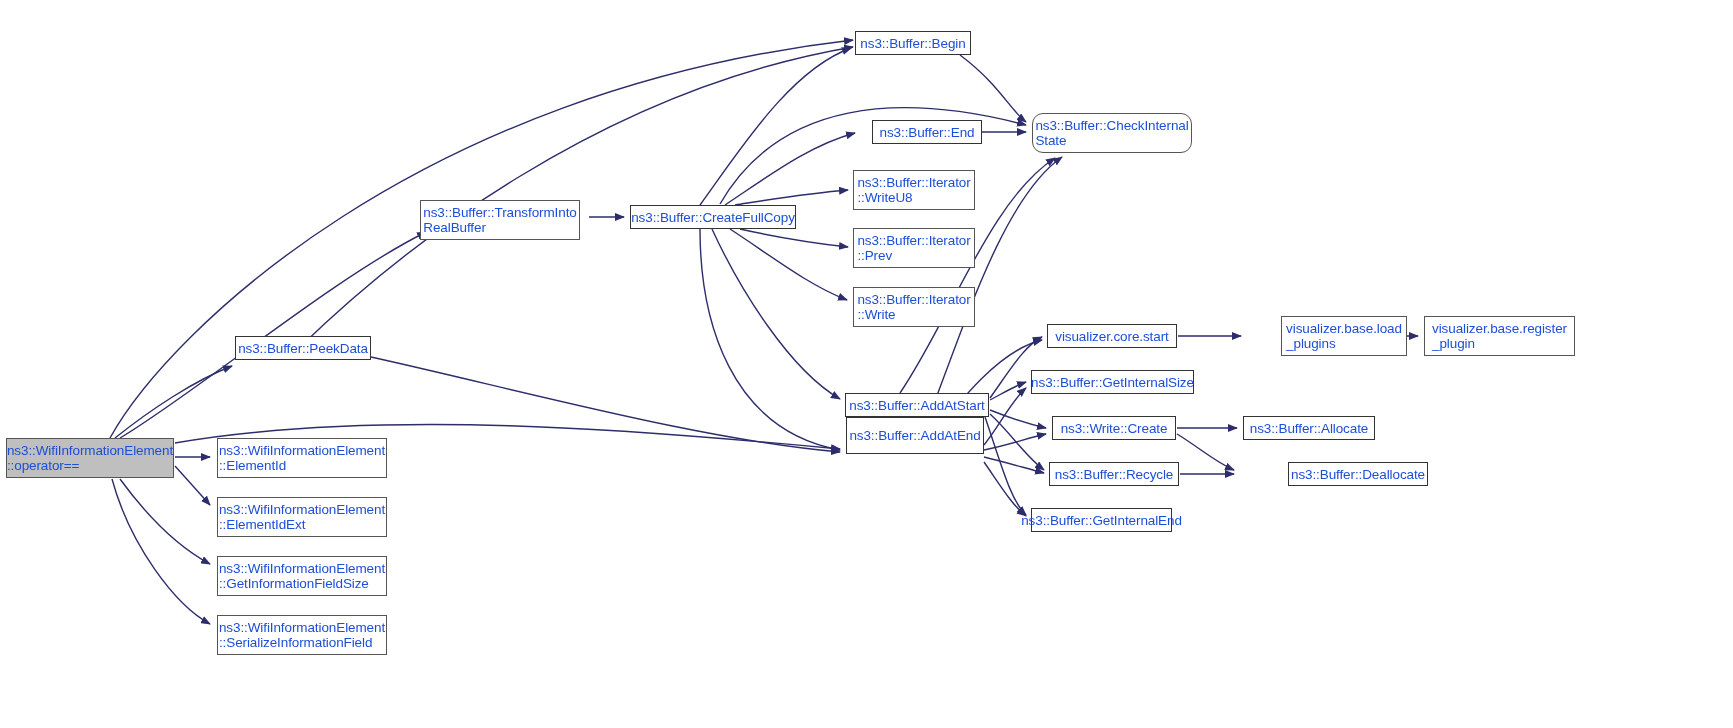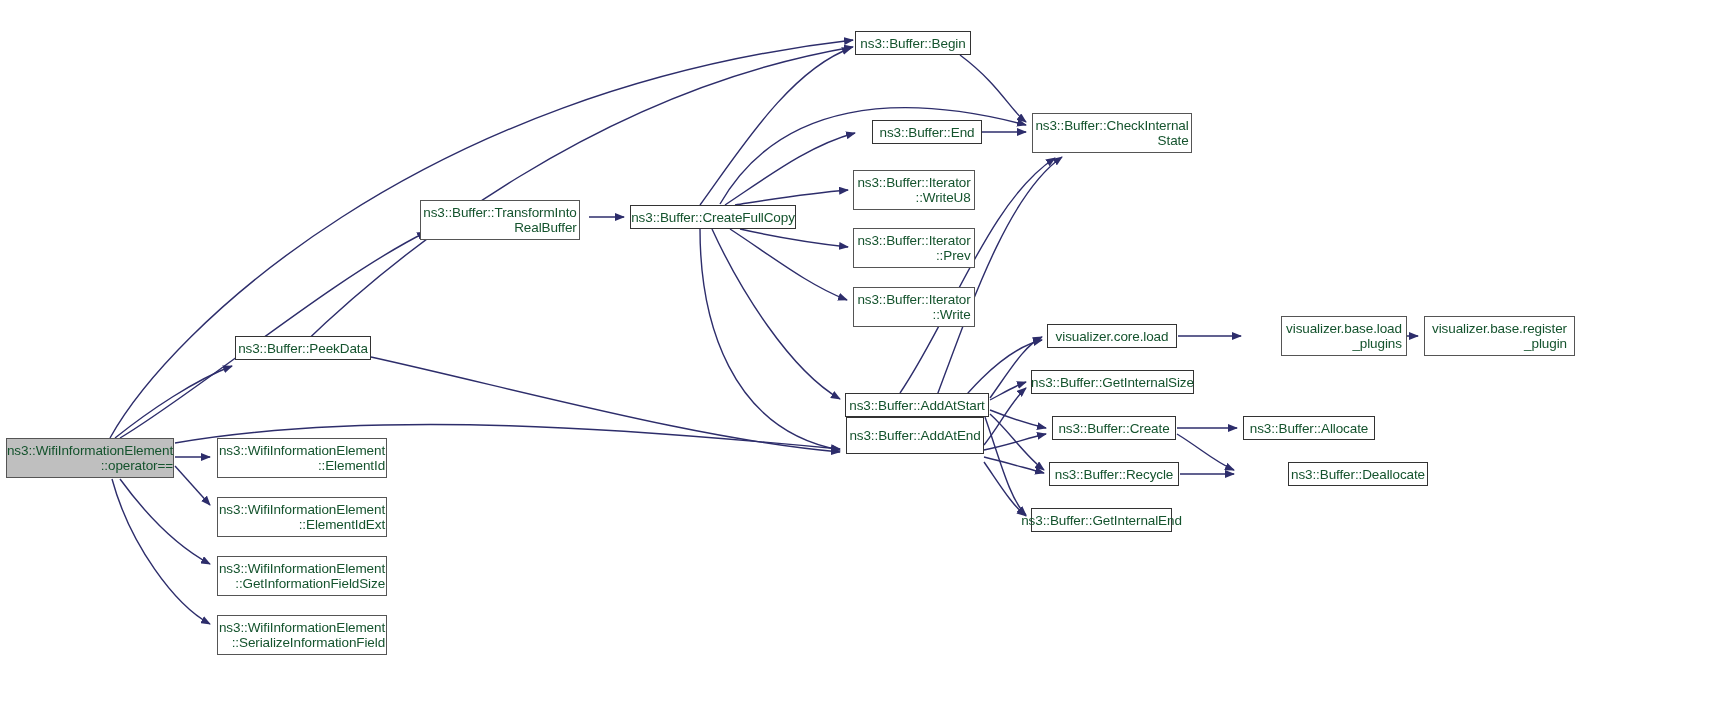--- a/index.html
+++ b/index.html
@@ -23,27 +23,27 @@
     top: 0;
     width: 1733px;
     height: 728px;
     pointer-events: none;
   }
   .node {
     position: absolute;
     box-sizing: border-box;
     border: 1px solid #333333;
     background: #ffffff;
-    color: #14532d;
+    color: #1d4ed8;
     font-size: 13.5px;
     line-height: 15px;
     display: flex;
     align-items: center;
     justify-content: center;
-    text-align: right;
+    text-align: left;
     white-space: pre-line;
     letter-spacing: -0.1px;
   }
   .node.root {
     background: #bfbfbf;
     border: 1px solid #404040;
   }
   .node.thick {
     border: 1px solid #555555;
   }
@@ -109,33 +109,33 @@
       <div class="node thick" style="left: 217px; top: 556px; width: 170px; height: 40px;">ns3::WifiInformationElement
 ::GetInformationFieldSize</div>
       <div class="node thick" style="left: 217px; top: 615px; width: 170px; height: 40px;">ns3::WifiInformationElement
 ::SerializeInformationField</div>
       <div class="node" style="left: 235px; top: 336px; width: 136px; height: 24px;">ns3::Buffer::PeekData</div>
       <div class="node thick" style="left: 420px; top: 200px; width: 160px; height: 40px;">ns3::Buffer::TransformInto
 RealBuffer</div>
       <div class="node" style="left: 630px; top: 205px; width: 166px; height: 24px;">ns3::Buffer::CreateFullCopy</div>
       <div class="node" style="left: 855px; top: 31px; width: 116px; height: 24px;">ns3::Buffer::Begin</div>
       <div class="node" style="left: 860px; top: 120px; width: 110px; height: 24px; margin-left: 12px;">ns3::Buffer::End</div>
-      <div class="node thick" style="left: 1032px; top: 113px; width: 160px; height: 40px;">ns3::Buffer::CheckInternal
+      <div class="node thick" style="left: 1032px; top: 113px; width: 160px; height: 40px; border-radius: 11px;">ns3::Buffer::CheckInternal
 State</div>
       <div class="node thick" style="left: 853px; top: 170px; width: 122px; height: 40px;">ns3::Buffer::Iterator
 ::WriteU8</div>
       <div class="node thick" style="left: 853px; top: 228px; width: 122px; height: 40px;">ns3::Buffer::Iterator
 ::Prev</div>
       <div class="node thick" style="left: 853px; top: 287px; width: 122px; height: 40px;">ns3::Buffer::Iterator
 ::Write</div>
       <div class="node" style="left: 845px; top: 393px; width: 144px; height: 24px;">ns3::Buffer::AddAtStart</div>
       <div class="node" style="left: 846px; top: 417px; width: 138px; height: 37px;">ns3::Buffer::AddAtEnd</div>
-      <div class="node" style="left: 1047px; top: 324px; width: 130px; height: 24px;">visualizer.core.load</div>
+      <div class="node" style="left: 1047px; top: 324px; width: 130px; height: 24px;">visualizer.core.start</div>
       <div class="node" style="left: 1031px; top: 370px; width: 163px; height: 24px;">ns3::Buffer::GetInternalSize</div>
-      <div class="node" style="left: 1052px; top: 416px; width: 124px; height: 24px;">ns3::Buffer::Create</div>
+      <div class="node" style="left: 1052px; top: 416px; width: 124px; height: 24px;">ns3::Write::Create</div>
       <div class="node" style="left: 1049px; top: 462px; width: 130px; height: 24px;">ns3::Buffer::Recycle</div>
       <div class="node" style="left: 1031px; top: 508px; width: 141px; height: 24px;">ns3::Buffer::GetInternalEnd</div>
       <div class="node thick" style="left: 1247px; top: 316px; width: 126px; height: 40px; margin-left: 34px;">visualizer.base.load
 _plugins</div>
       <div class="node thick" style="left: 1424px; top: 316px; width: 151px; height: 40px;">visualizer.base.register
 _plugin</div>
       <div class="node" style="left: 1243px; top: 416px; width: 132px; height: 24px;">ns3::Buffer::Allocate</div>
       <div class="node" style="left: 1288px; top: 462px; width: 140px; height: 24px;">ns3::Buffer::Deallocate</div>
     </div>
 </div>

